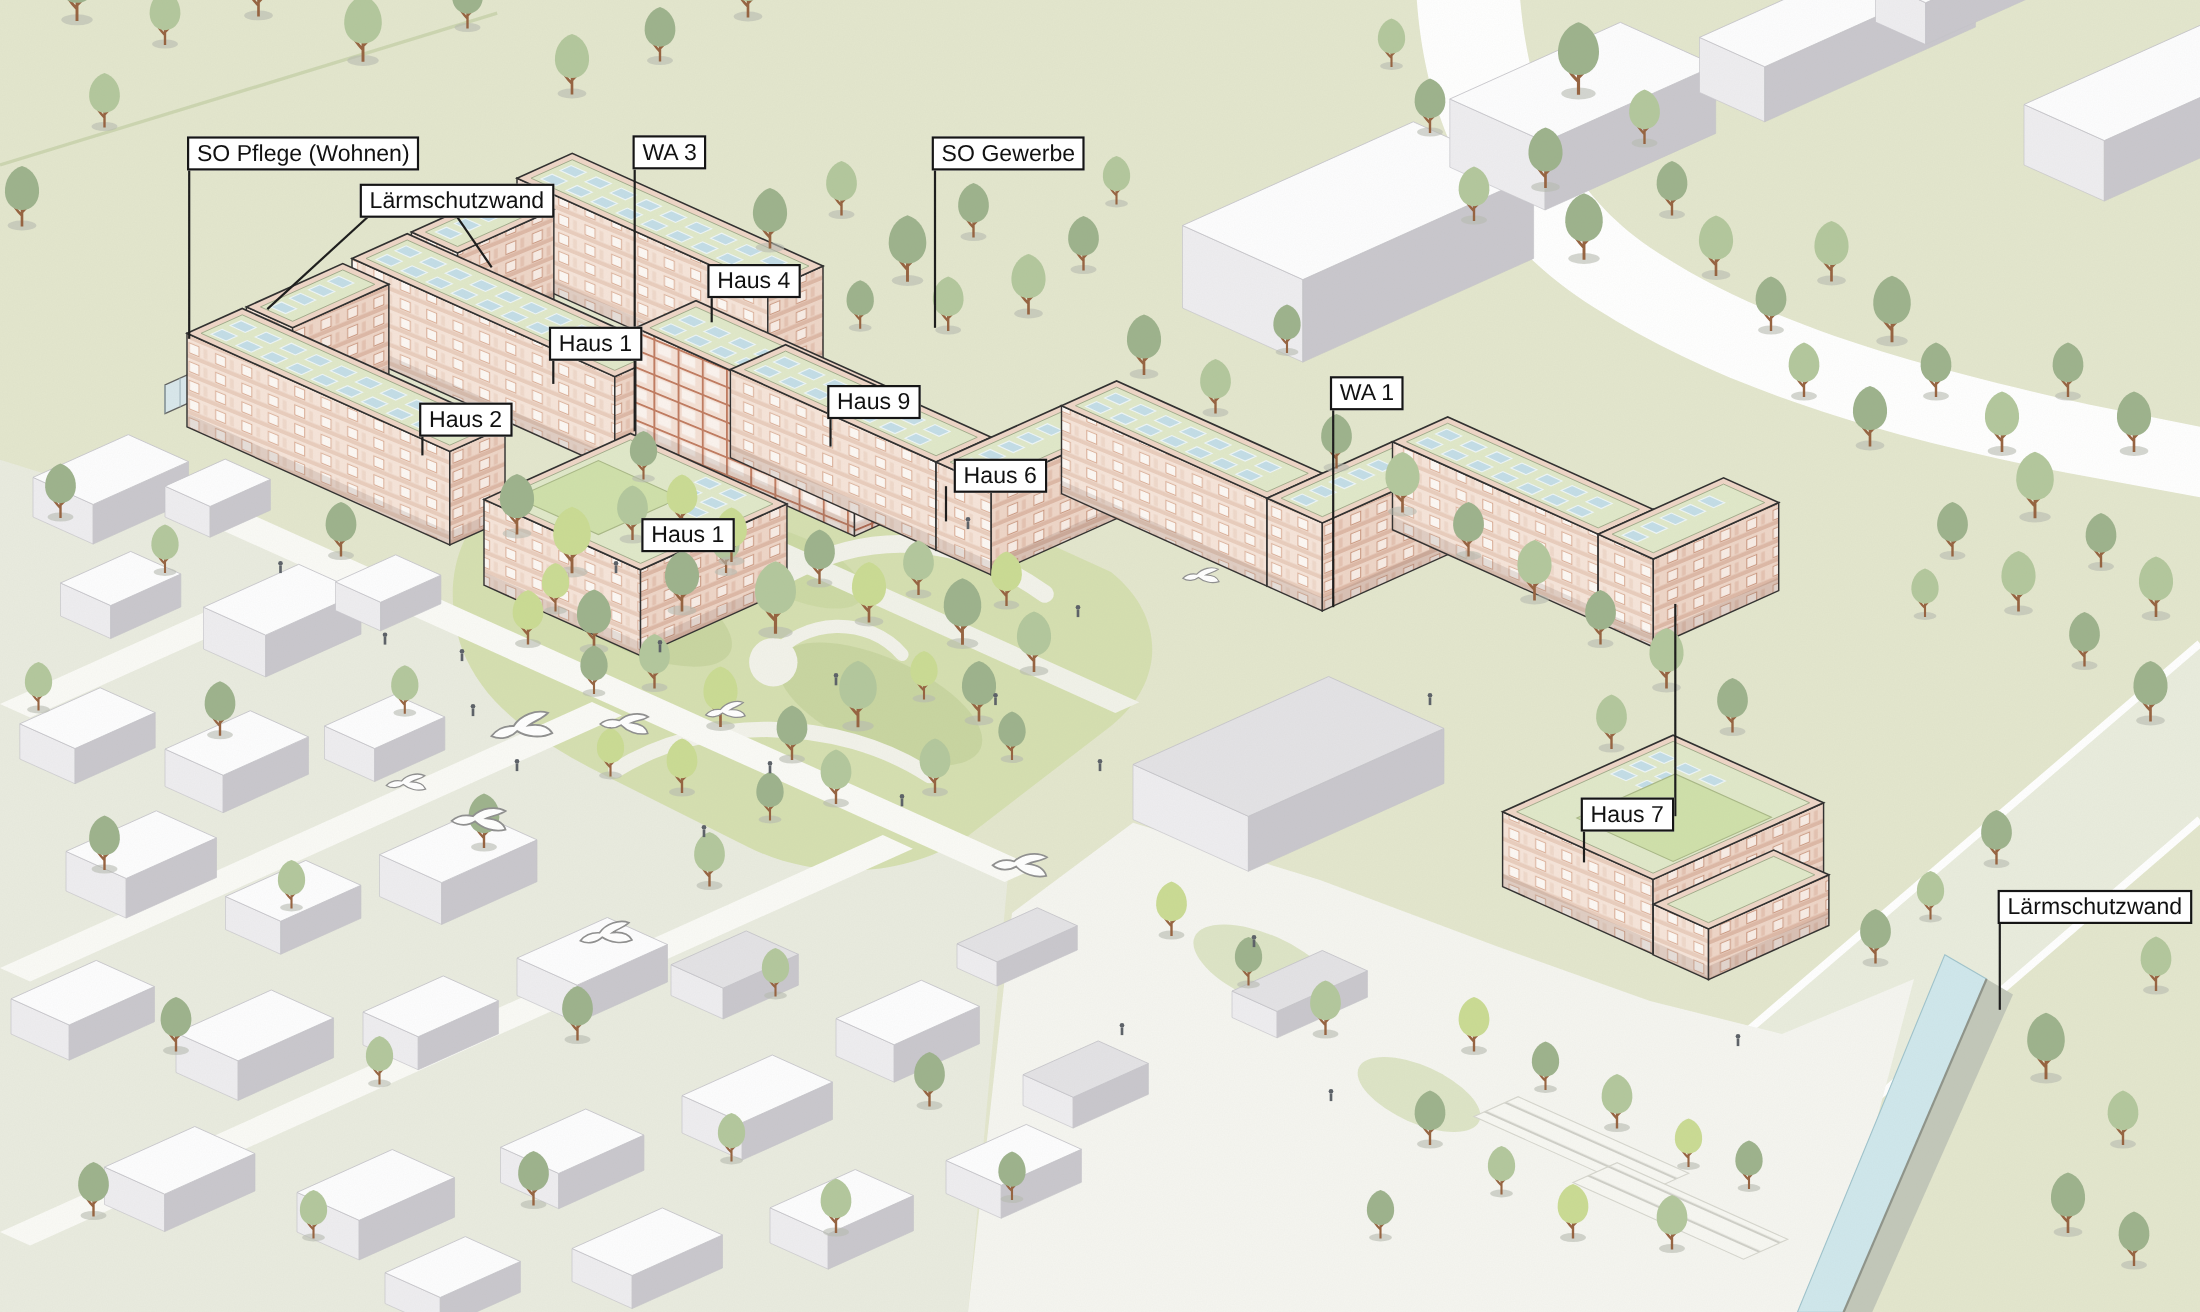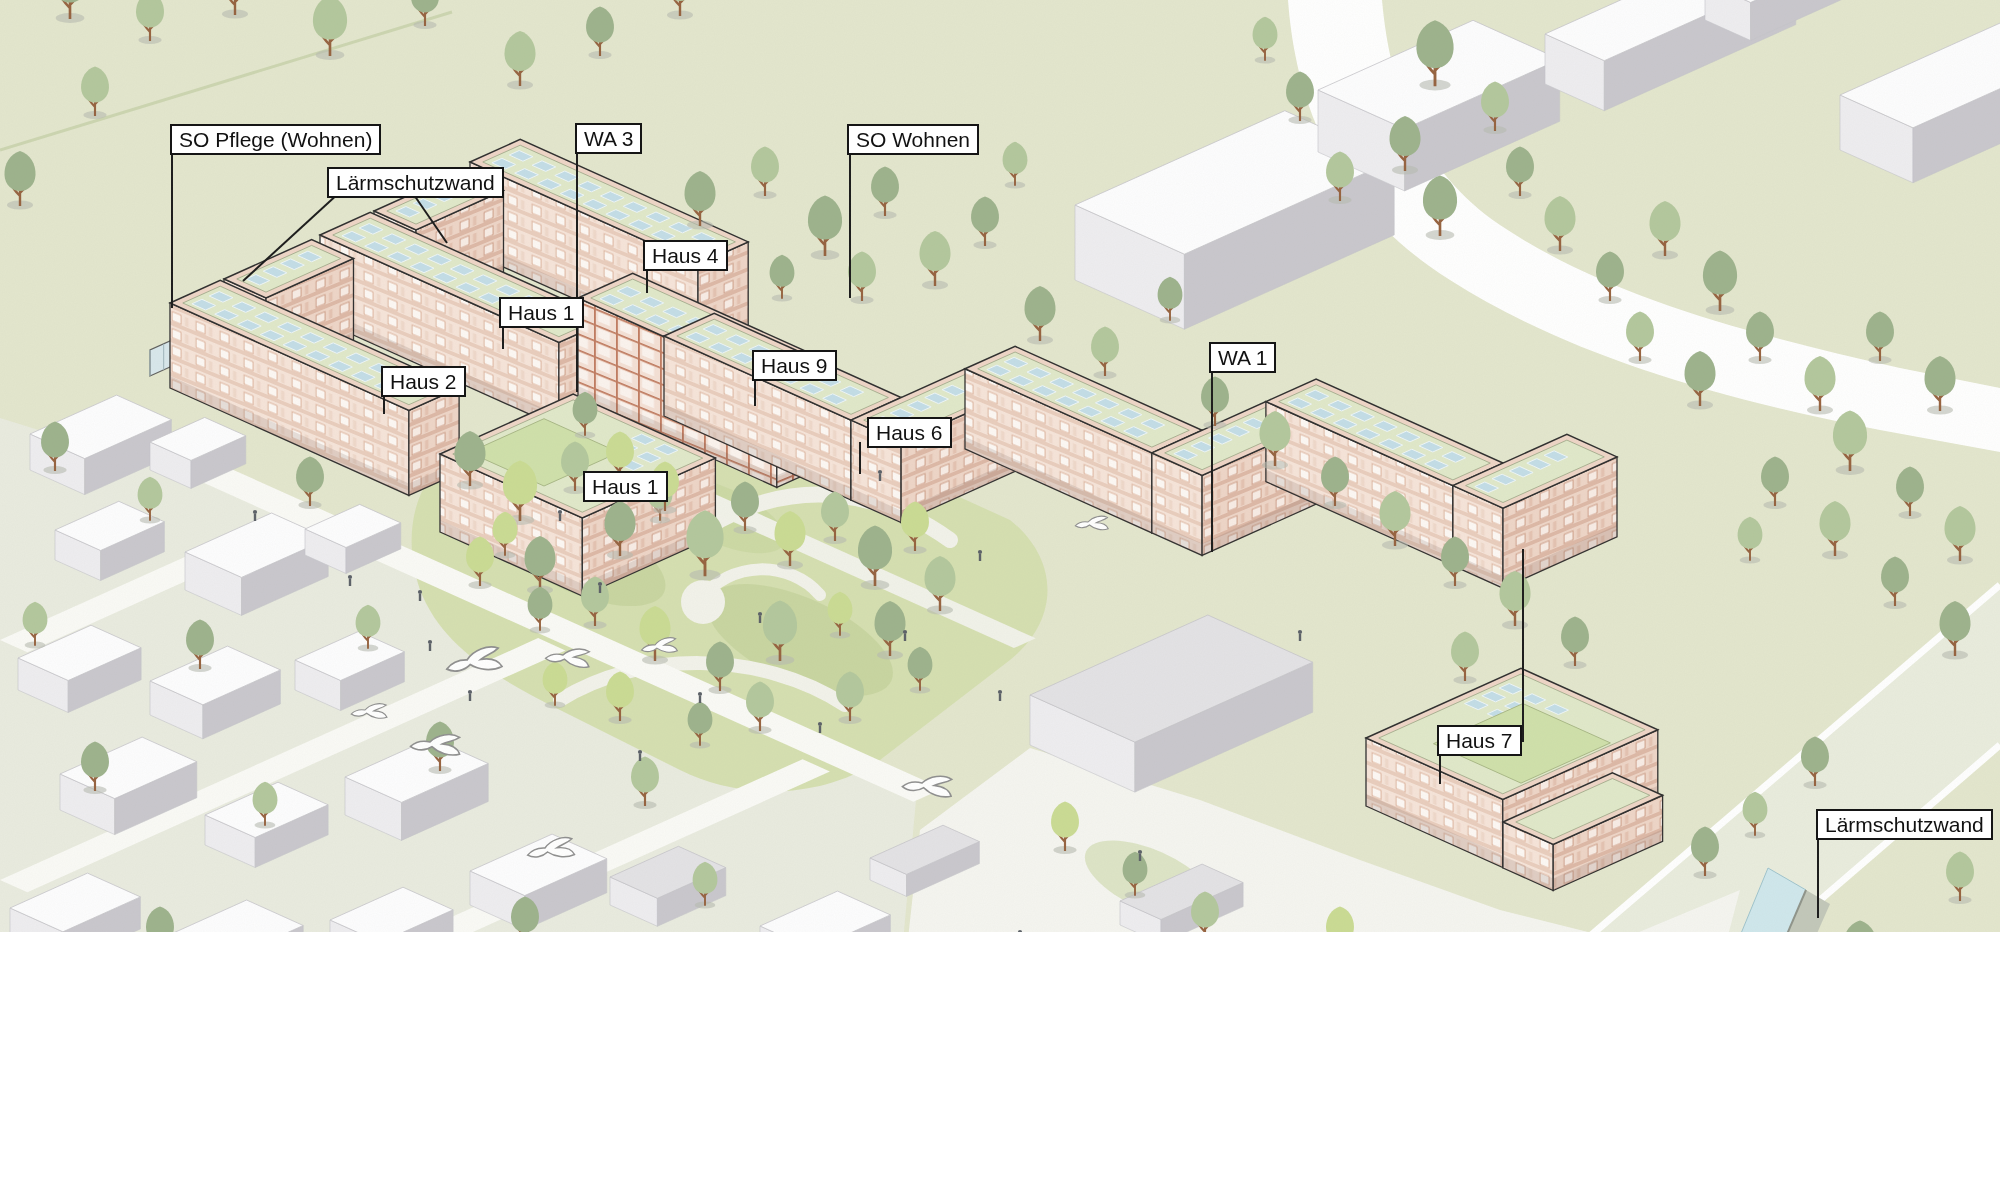--- a/index.html
+++ b/index.html
@@ -1,16 +1,16 @@
 <!DOCTYPE html>
 <html><head>
 <meta charset="utf-8">
 <style>
   html,body{margin:0;padding:0;background:#fff;}
-  #stage{position:relative;width:2000px;height:932px;overflow:hidden;
+  #stage{position:relative;width:2000px;height:1193px;overflow:hidden;
          font-family:"Liberation Sans",sans-serif;background:#e3e6cd;}
   #scene{position:absolute;left:0;top:0;}
   .lbl{position:absolute;box-sizing:border-box;background:#ffffff;border:2px solid #151515;
        padding:0 7px;font:400 21px/27px "Liberation Sans",sans-serif;color:#111;
        white-space:nowrap;z-index:5;cursor:default;}
 </style>
 </head>
 <body>
 
 <div id="stage">
@@ -1322,21 +1322,21 @@
     <line x1="1440" y1="752" x2="1440" y2="784"></line>
     <line x1="1818" y1="840" x2="1818" y2="918"></line>
   </g>
 
   <rect width="2000" height="1193" filter="url(#noiseF)"></rect>
 </svg>
 
 <div class="lbl" style="left:170px;top:124px">SO Pflege (Wohnen)</div>
 <div class="lbl" style="left:327px;top:167px">Lärmschutzwand</div>
 <div class="lbl" style="left:575px;top:123px">WA 3</div>
-<div class="lbl" style="left:847px;top:124px">SO Wohnen</div>
+<div class="lbl" style="left:847px;top:124px">SO Gewerbe</div>
 <div class="lbl" style="left:643px;top:240px">Haus 4</div>
 <div class="lbl" style="left:499px;top:297px">Haus 1</div>
 <div class="lbl" style="left:381px;top:366px">Haus 2</div>
 <div class="lbl" style="left:752px;top:350px">Haus 9</div>
 <div class="lbl" style="left:867px;top:417px">Haus 6</div>
 <div class="lbl" style="left:583px;top:471px">Haus 1</div>
 <div class="lbl" style="left:1209px;top:342px">WA 1</div>
 <div class="lbl" style="left:1437px;top:725px">Haus 7</div>
 <div class="lbl" style="left:1816px;top:809px">Lärmschutzwand</div>
 </div>

